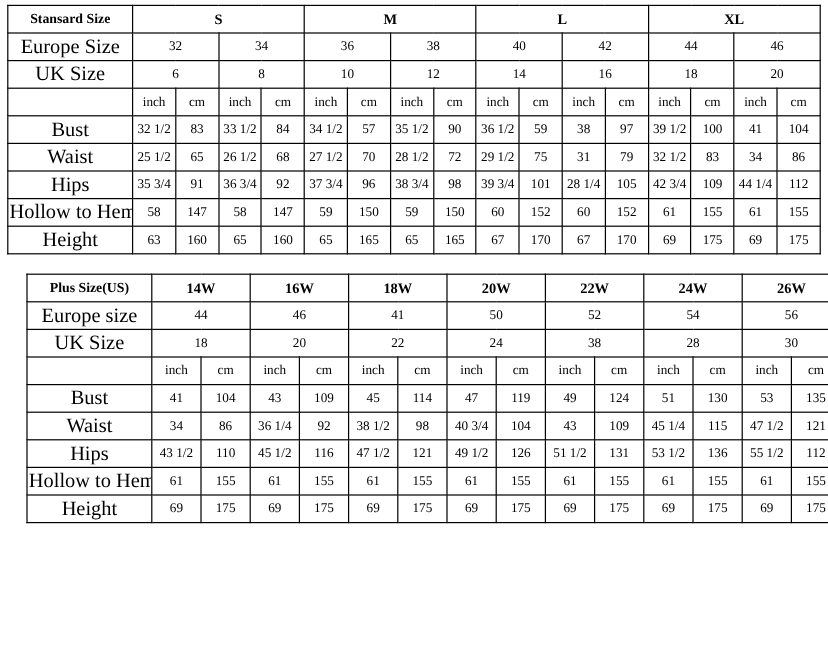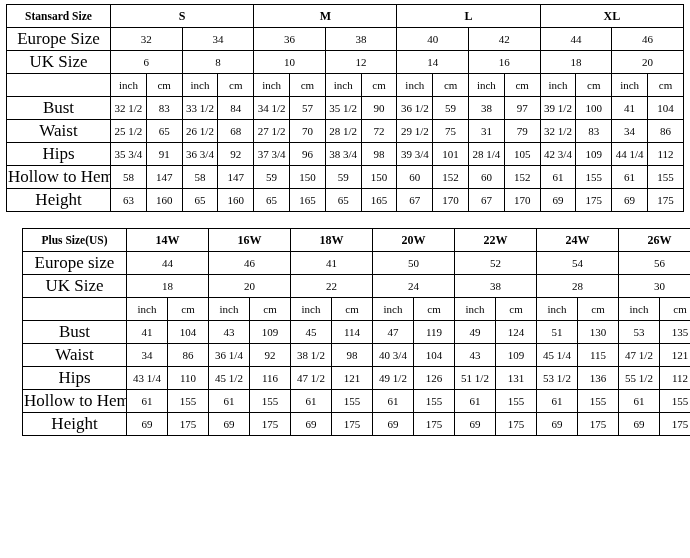--- a/index.html
+++ b/index.html
@@ -317,21 +317,21 @@
         <td>43</td>
         <td>109</td>
         <td>45 1/4</td>
         <td>115</td>
         <td>47 1/2</td>
         <td>121</td>
       </tr>
 
       <tr>
         <td class="rowhead">Hips</td>
-        <td>43 1/4</td>
+        <td>43 1/2</td>
         <td>110</td>
         <td>45 1/2</td>
         <td>116</td>
         <td>47 1/2</td>
         <td>121</td>
         <td>49 1/2</td>
         <td>126</td>
         <td>51 1/2</td>
         <td>131</td>
         <td>53 1/2</td>

